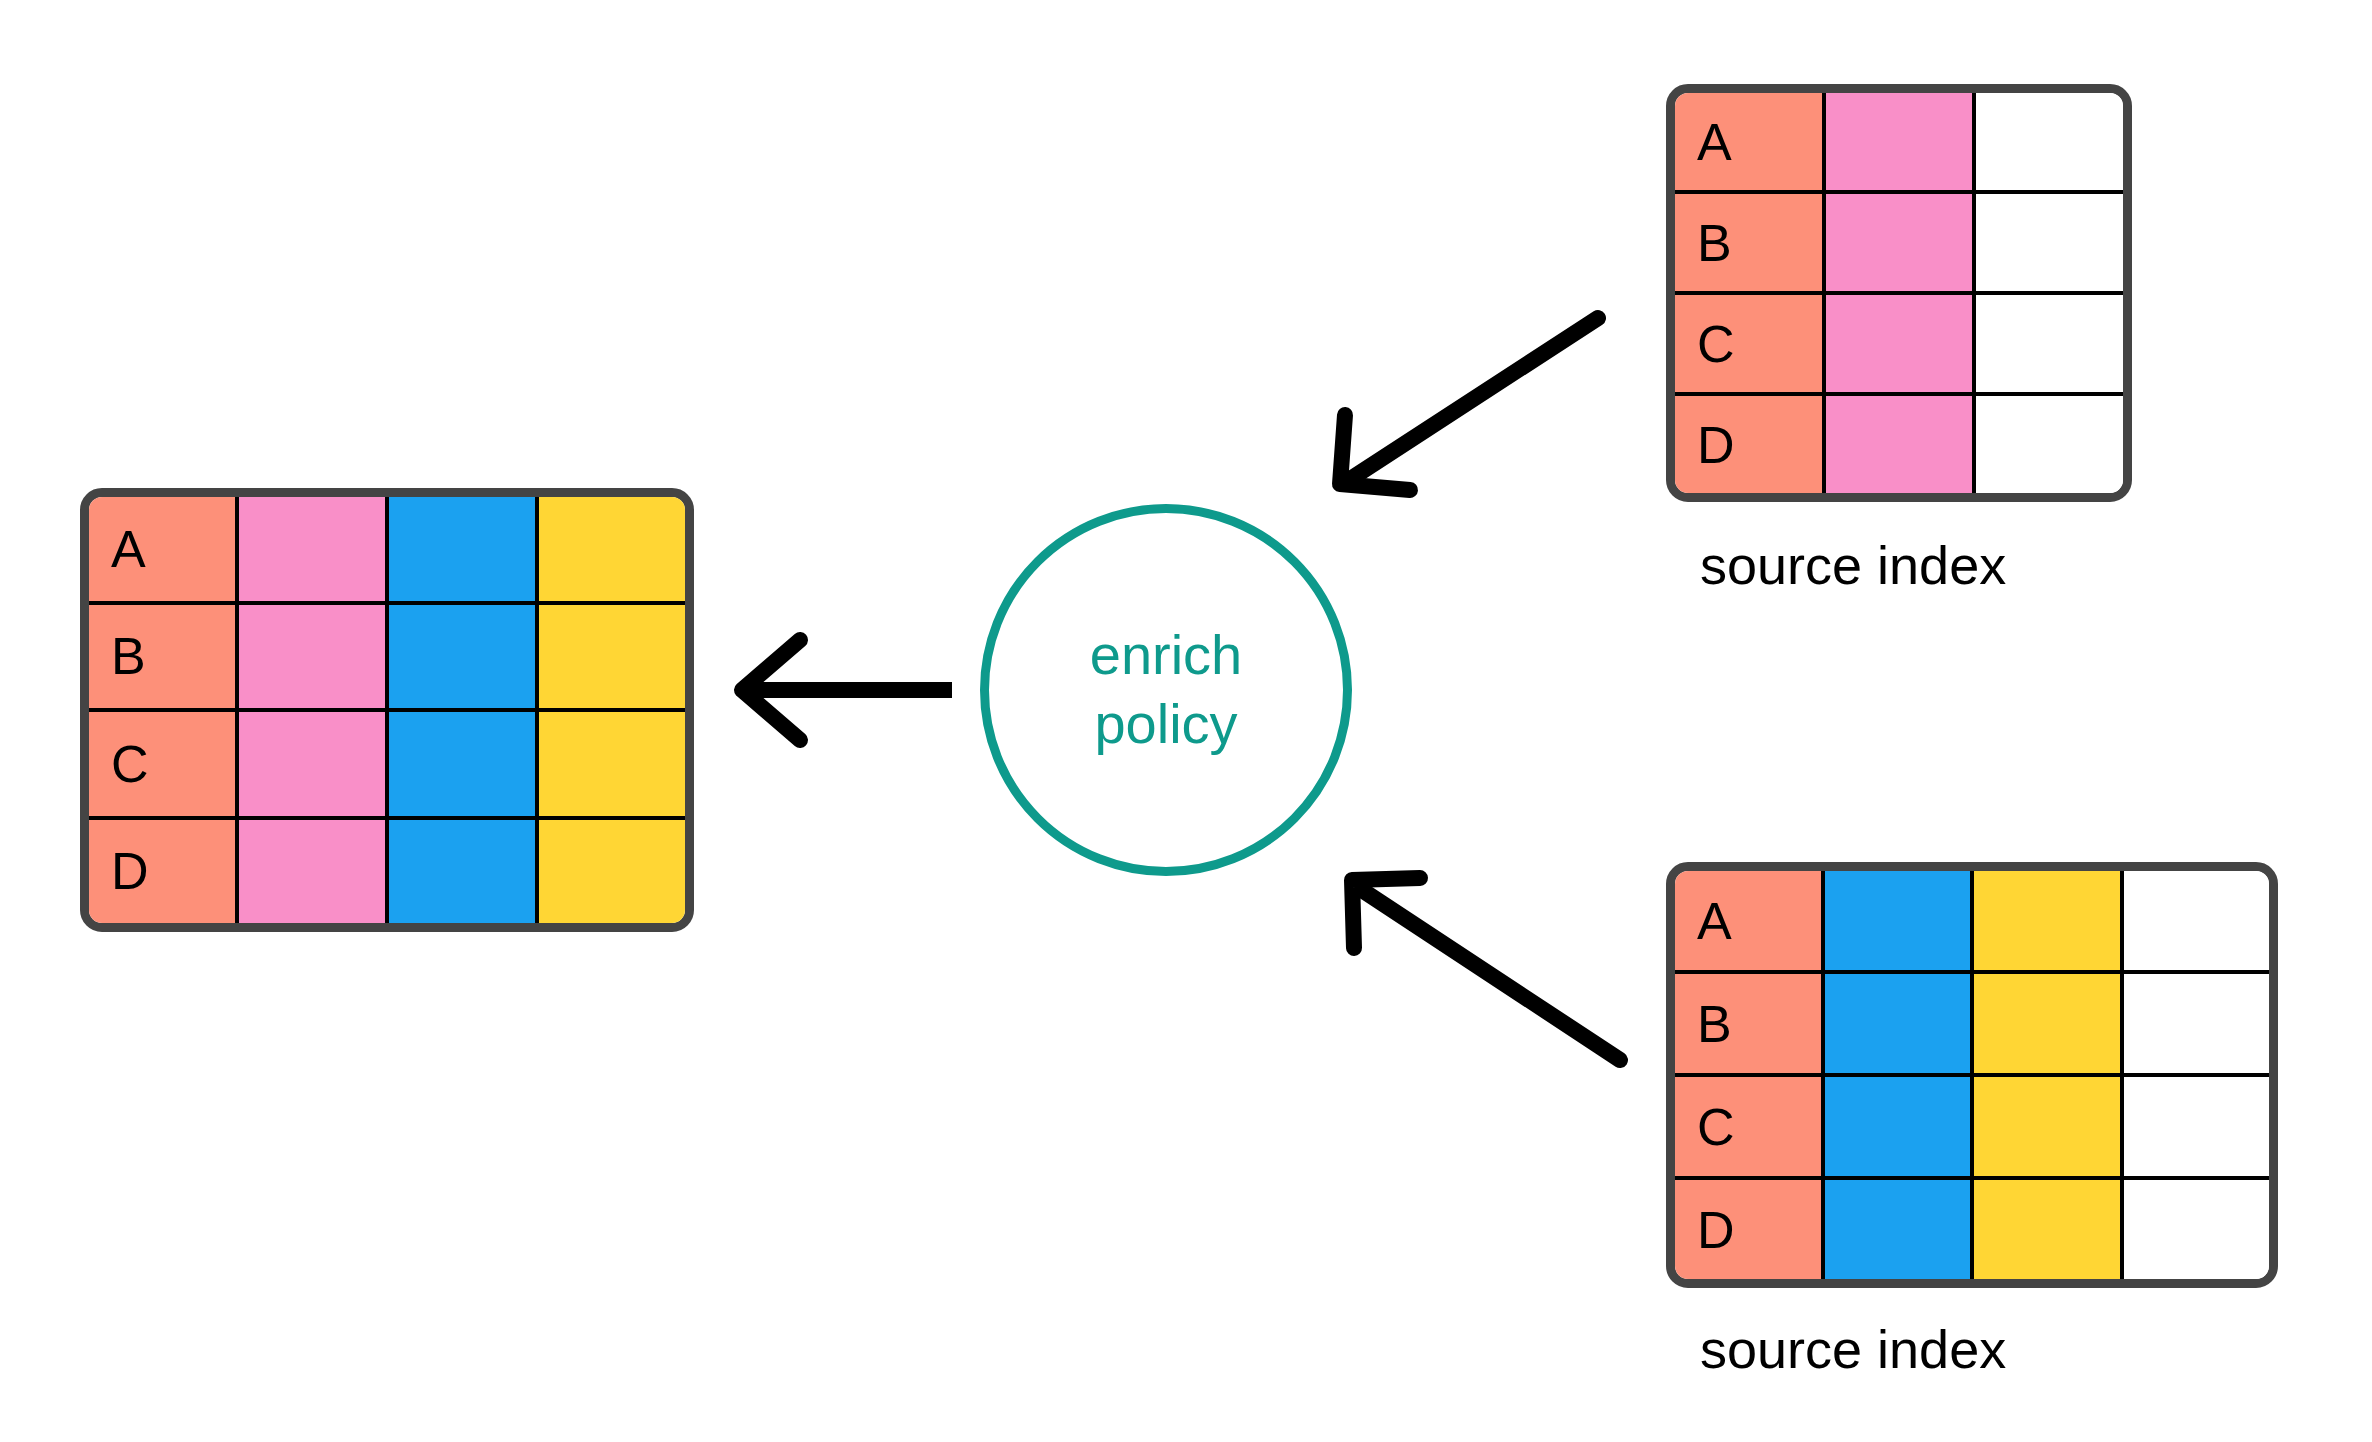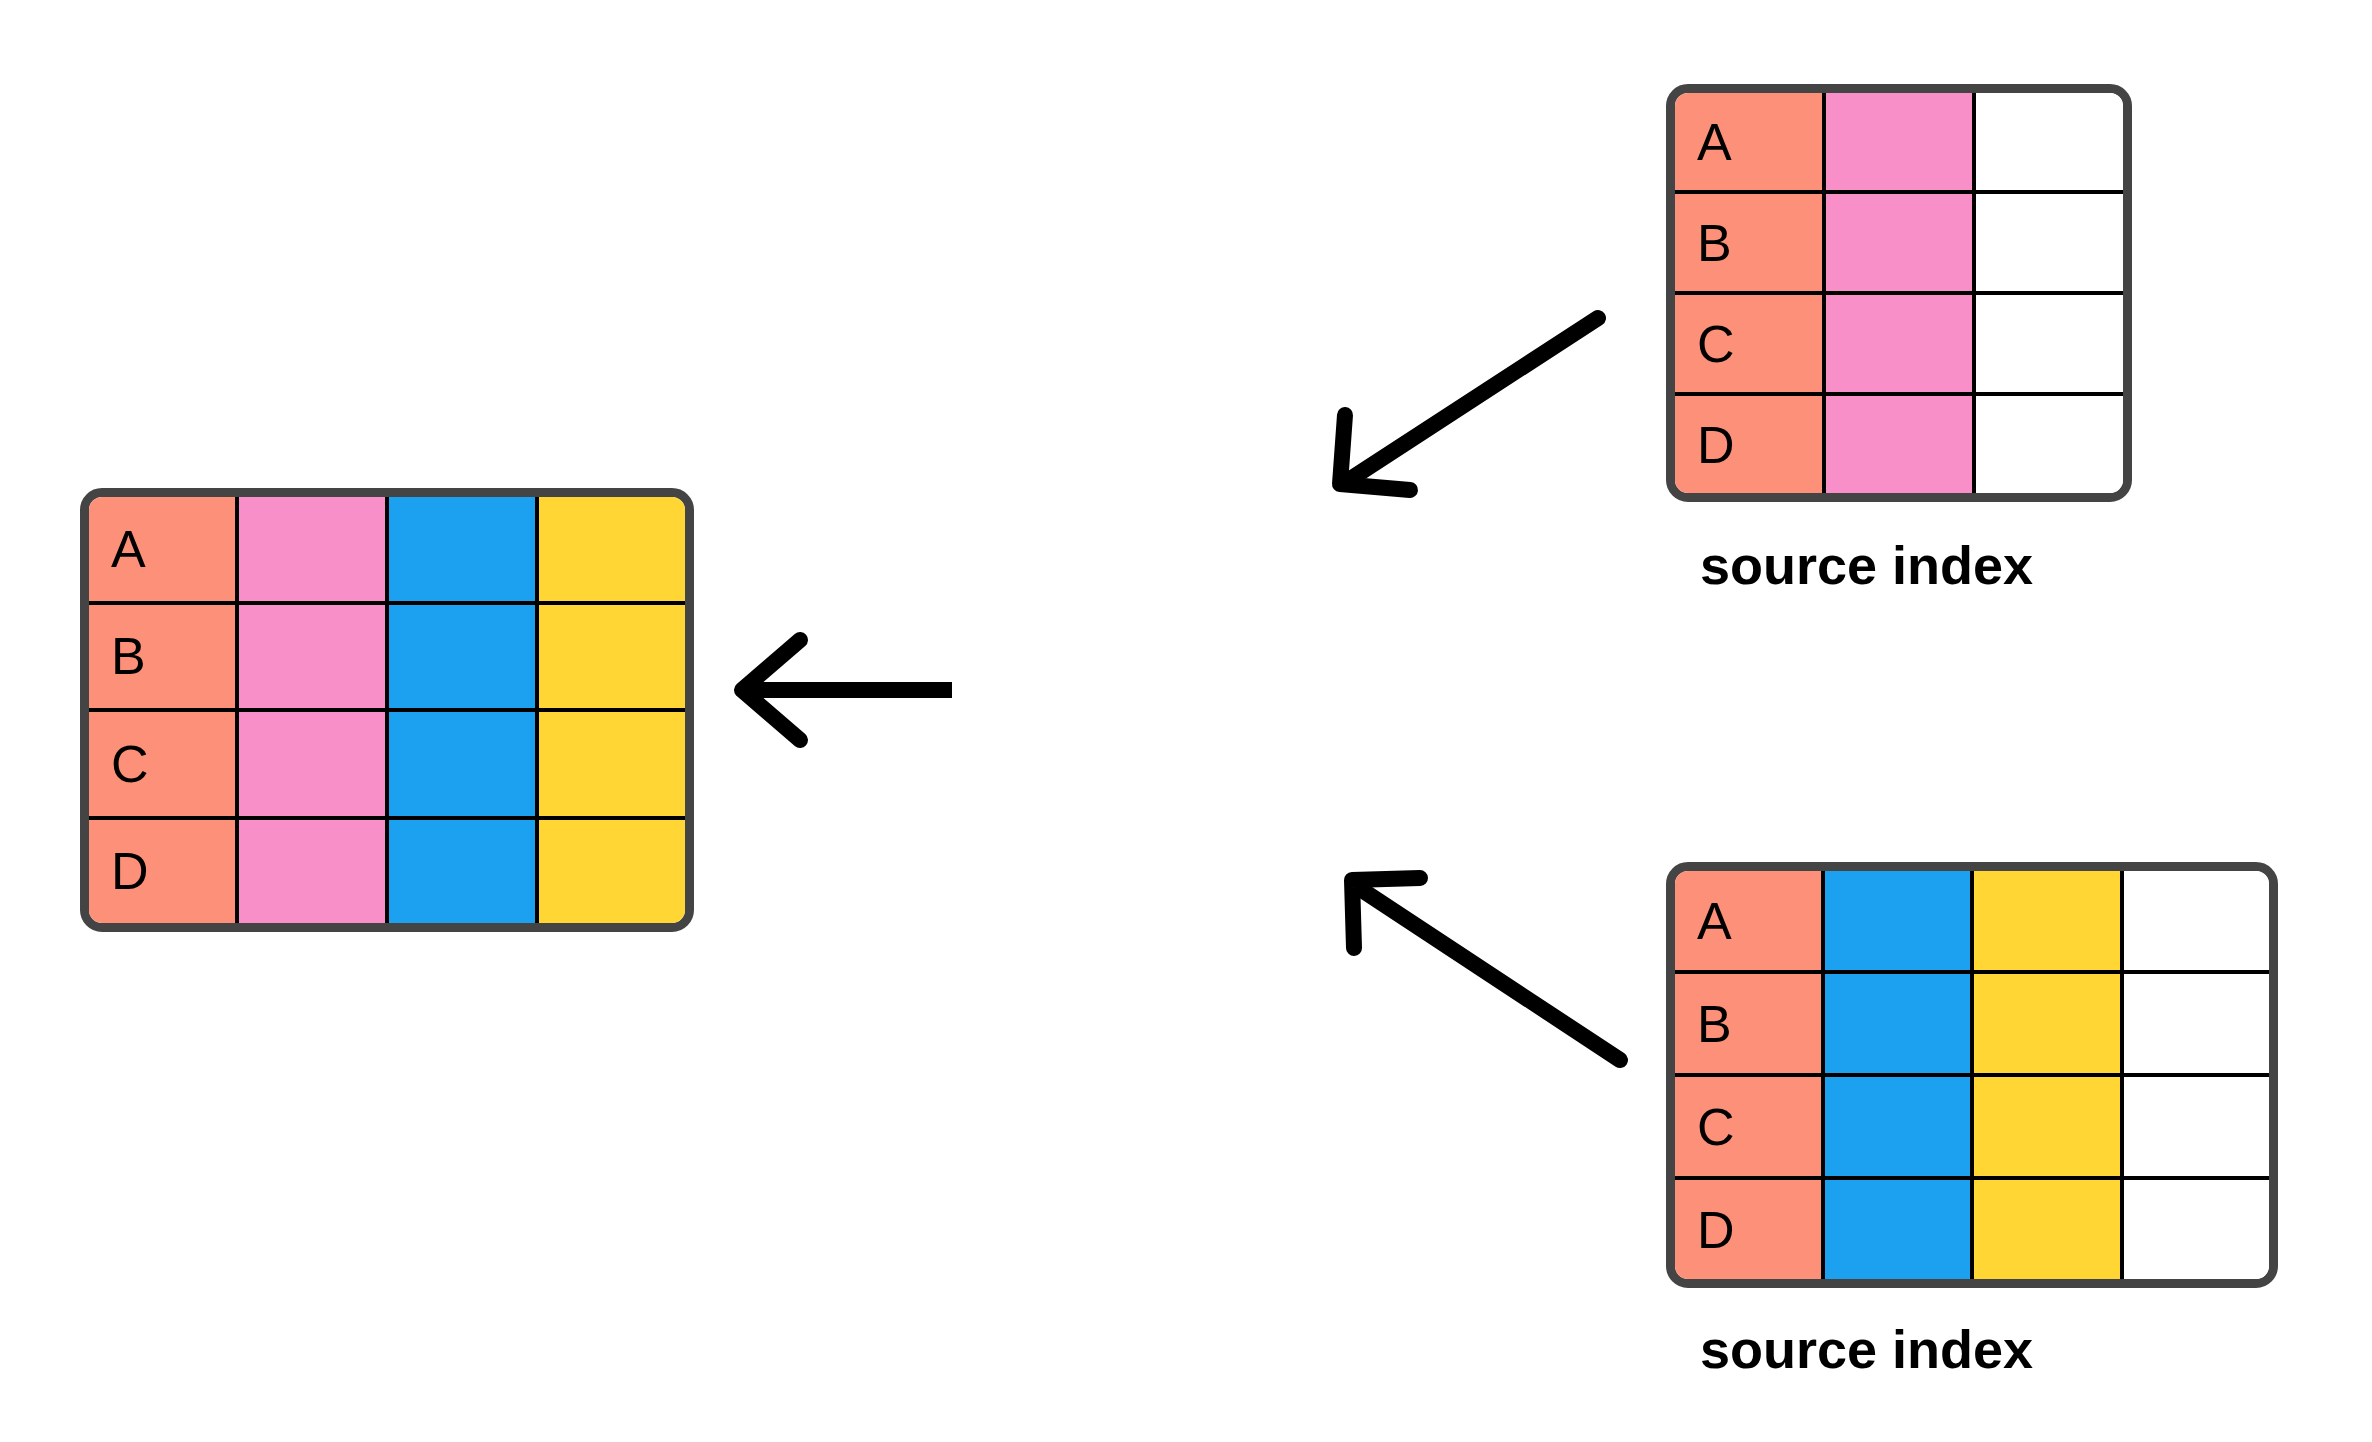--- a/index.html
+++ b/index.html
@@ -51,21 +51,20 @@
   }
   .idx-cell:last-child { border-right: none; }
 
   
   .idx-caption {
     position: absolute;
     font-size: 54px;
     color: #000000;
     white-space: nowrap;
     line-height: 1;
-    font-weight: bold;
   }
 
   
   #enrich-table {
     left: 80px;
     top: 488px;
     width: 614px;
     height: 444px;
   }
   #enrich-caption {
@@ -156,20 +155,24 @@
       <div class="idx-cell" style="background: rgb(255, 214, 52); border-right-color: rgb(0, 0, 0);"></div>
     </div>
     <div class="idx-row" style="border-bottom-color: rgb(0, 0, 0);">
       <div class="idx-cell" style="background: rgb(253, 144, 121); border-right-color: rgb(0, 0, 0);">D</div>
       <div class="idx-cell" style="background: rgb(249, 143, 200); border-right-color: rgb(0, 0, 0);"></div>
       <div class="idx-cell" style="background: rgb(27, 161, 240); border-right-color: rgb(0, 0, 0);"></div>
       <div class="idx-cell" style="background: rgb(255, 214, 52); border-right-color: rgb(0, 0, 0);"></div>
     </div>
   </div>
 
+  <div id="policy-node" style="border-color: rgb(14, 154, 140);">
+    <div class="policy-line" style="color: rgb(14, 154, 140);">enrich</div>
+    <div class="policy-line" style="color: rgb(14, 154, 140);">policy</div>
+  </div>
 
   <div class="idx-table" id="source-top-table" style="border-color: rgb(68, 68, 68);">
     <div class="idx-row" style="border-bottom-color: rgb(0, 0, 0);">
       <div class="idx-cell" style="background: rgb(253, 144, 121); border-right-color: rgb(0, 0, 0);">A</div>
       <div class="idx-cell" style="background: rgb(249, 143, 200); border-right-color: rgb(0, 0, 0);"></div>
       <div class="idx-cell" style="background: rgb(255, 255, 255); border-right-color: rgb(0, 0, 0);"></div>
     </div>
     <div class="idx-row" style="border-bottom-color: rgb(0, 0, 0);">
       <div class="idx-cell" style="background: rgb(253, 144, 121); border-right-color: rgb(0, 0, 0);">B</div>
       <div class="idx-cell" style="background: rgb(249, 143, 200); border-right-color: rgb(0, 0, 0);"></div>

